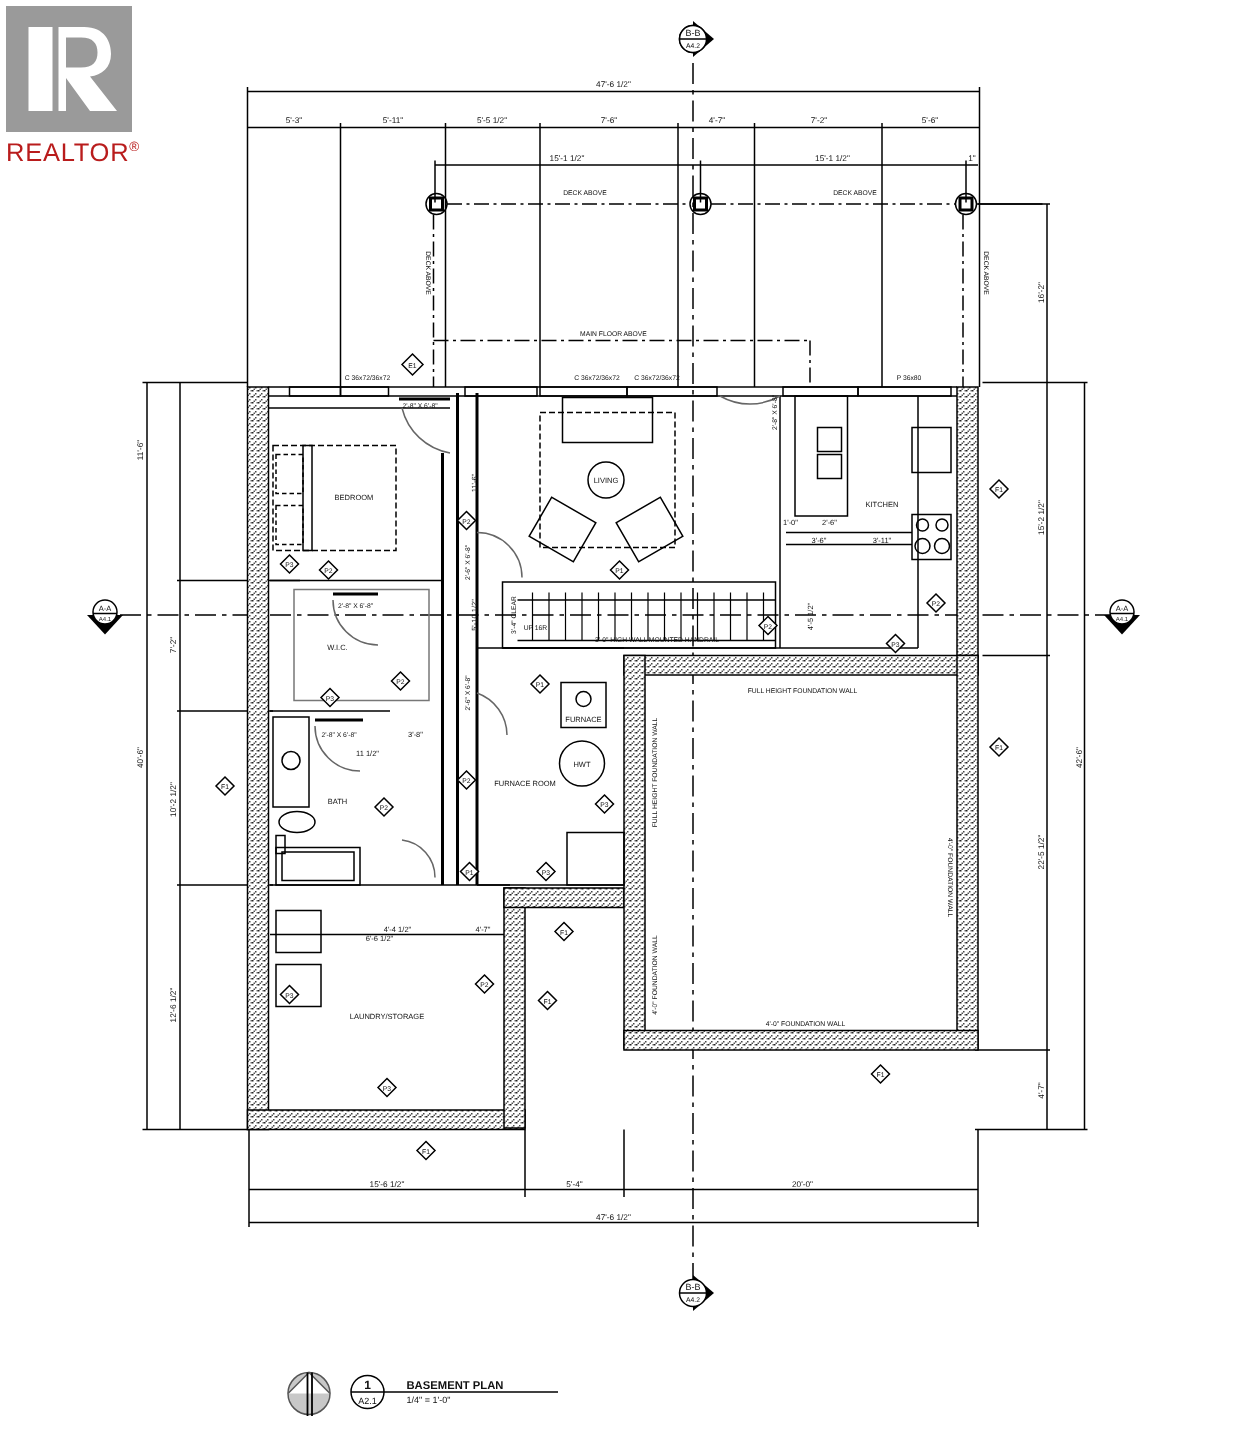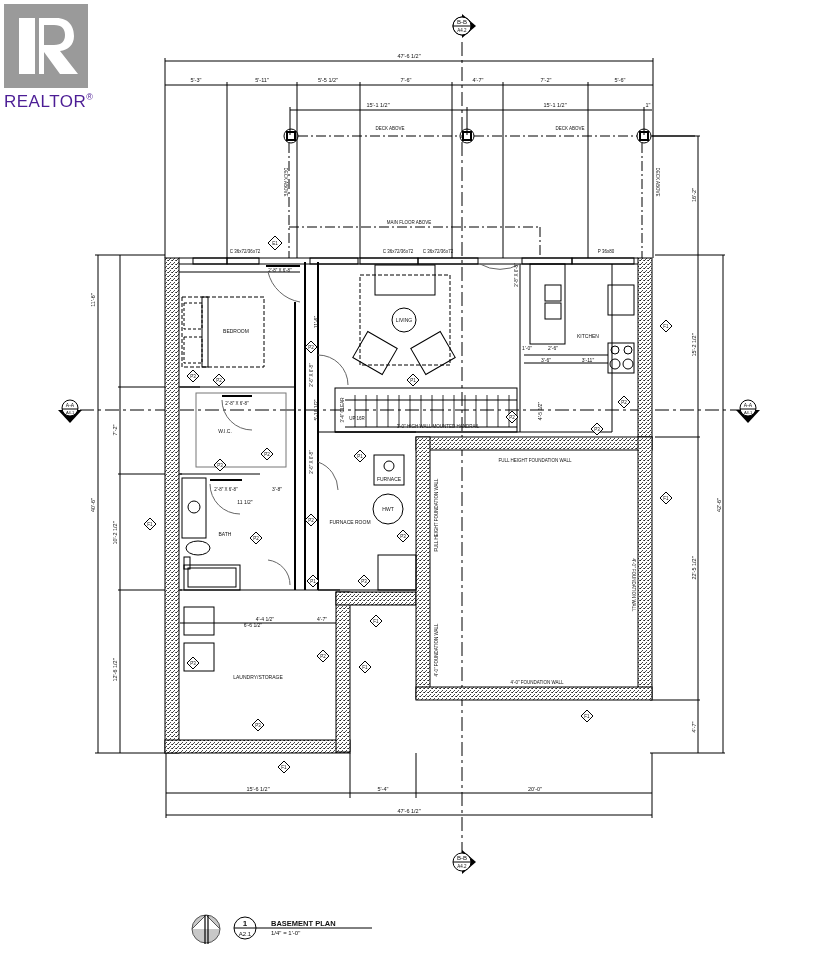--- a/index.html
+++ b/index.html
@@ -1,21 +1,21 @@
 <!DOCTYPE html>
 <html><head>
 <meta charset="utf-8">
 <style>
   html,body{margin:0;padding:0;background:#fff;}
   body{width:830px;height:969px;position:relative;overflow:hidden;font-family:"Liberation Sans",sans-serif;}
   svg{position:absolute;left:0;top:0;}
   .t{font-family:"Liberation Sans",sans-serif;fill:#111;}
   .logo{position:absolute;left:4px;top:4px;width:86px;}
   .logo-box{width:84px;height:84px;background:#9a9a9a;position:relative;}
-  .logo-text{font-size:17px;color:#4c1d95;letter-spacing:0.5px;margin-top:4px;font-family:"Liberation Sans",sans-serif;}
+  .logo-text{font-size:17px;color:#b91c1c;letter-spacing:0.5px;margin-top:4px;font-family:"Liberation Sans",sans-serif;}
   .logo-text sup{font-size:9px;}
 </style>
 </head>
 <body>
 
 <div class="logo">
   <div class="logo-box">
     <svg width="84" height="84" viewBox="0 0 84 84" style="position:absolute;left:0;top:0;">
       <rect x="15" y="14" width="16" height="56" fill="#fff"></rect>
       <path d="M35 14 H52 C66 14 70 24 70 32 C70 41 64 46 56 47 L74 70 H56 L40 48 V70 H35 Z M40 21 V41 H50 C58 41 61 37 61 31 C61 25 58 21 50 21 Z" fill="#fff"></path>

